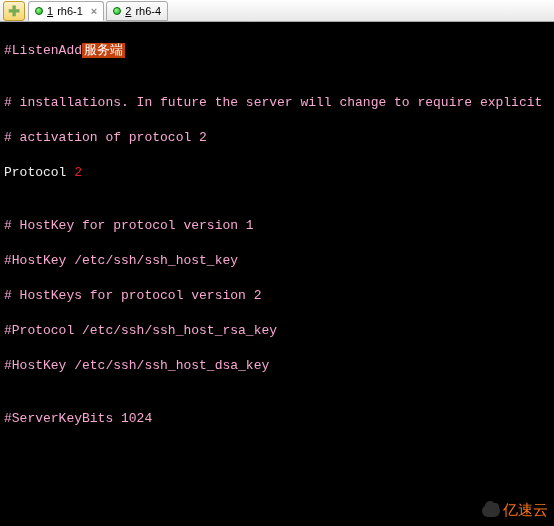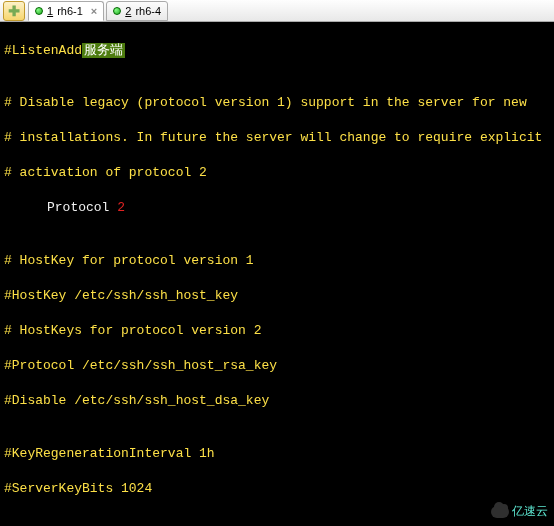--- a/index.html
+++ b/index.html
@@ -68,31 +68,31 @@
     cursor: pointer;
   }
   .terminal {
     background: #000;
     padding: 2px 4px;
     line-height: 1.35;
     color: #00d;
     white-space: pre;
   }
   .line { white-space: pre; }
-  .comment { color: #fde047; }
-  .white { color: #f0f0f0; margin-left: 43px; }
+  .comment { color: #f9a8d4; }
+  .white { color: #f0f0f0; }
   .bright-red { color: #e02222; }
-  .highlight-blue { background: #4d7c0f; color: #fff; padding: 0 2px; }
+  .highlight-blue { background: #c2410c; color: #fff; padding: 0 2px; }
   .footer-logo {
     position: absolute;
     bottom: 6px;
     right: 6px;
-    color: #5eead4;
+    color: #f97316;
     font-family: Arial, sans-serif;
-    font-size: 12px;
+    font-size: 15px;
     display: flex;
     align-items: center;
     gap: 3px;
   }
   .cloud {
     width: 18px; height: 12px;
     background: #444;
     border-radius: 6px;
     position: relative;
     opacity: .7;
@@ -119,32 +119,30 @@
   <div class="tab">
     <span class="dot"></span>
     <span class="num">2</span>
     <span>rh6-4</span>
   </div>
 </div>
 
 <div class="terminal">
 <div class="line"><span class="comment">#ListenAdd</span><span class="highlight-blue">服务端</span></div>
 <div class="line comment"></div>
-<div class="line comment"># Disable legacy (protocol version 1) support in the server for new</div>
 <div class="line comment"># installations. In future the server will change to require explicit</div>
 <div class="line comment"># activation of protocol 2</div>
 <div class="line"><span class="white">Protocol </span><span class="bright-red">2</span></div>
 <div class="line comment"></div>
 <div class="line comment"># HostKey for protocol version 1</div>
 <div class="line comment">#HostKey /etc/ssh/ssh_host_key</div>
 <div class="line comment"># HostKeys for protocol version 2</div>
 <div class="line comment">#Protocol /etc/ssh/ssh_host_rsa_key</div>
-<div class="line comment">#Disable /etc/ssh/ssh_host_dsa_key</div>
+<div class="line comment">#HostKey /etc/ssh/ssh_host_dsa_key</div>
 <div class="line comment"></div>
-<div class="line comment">#KeyRegenerationInterval 1h</div>
 <div class="line comment">#ServerKeyBits 1024</div>
 <div class="line comment"></div>
 
 
 
 
 
 <div class="line comment"></div>
 
 <div class="line comment"></div>

